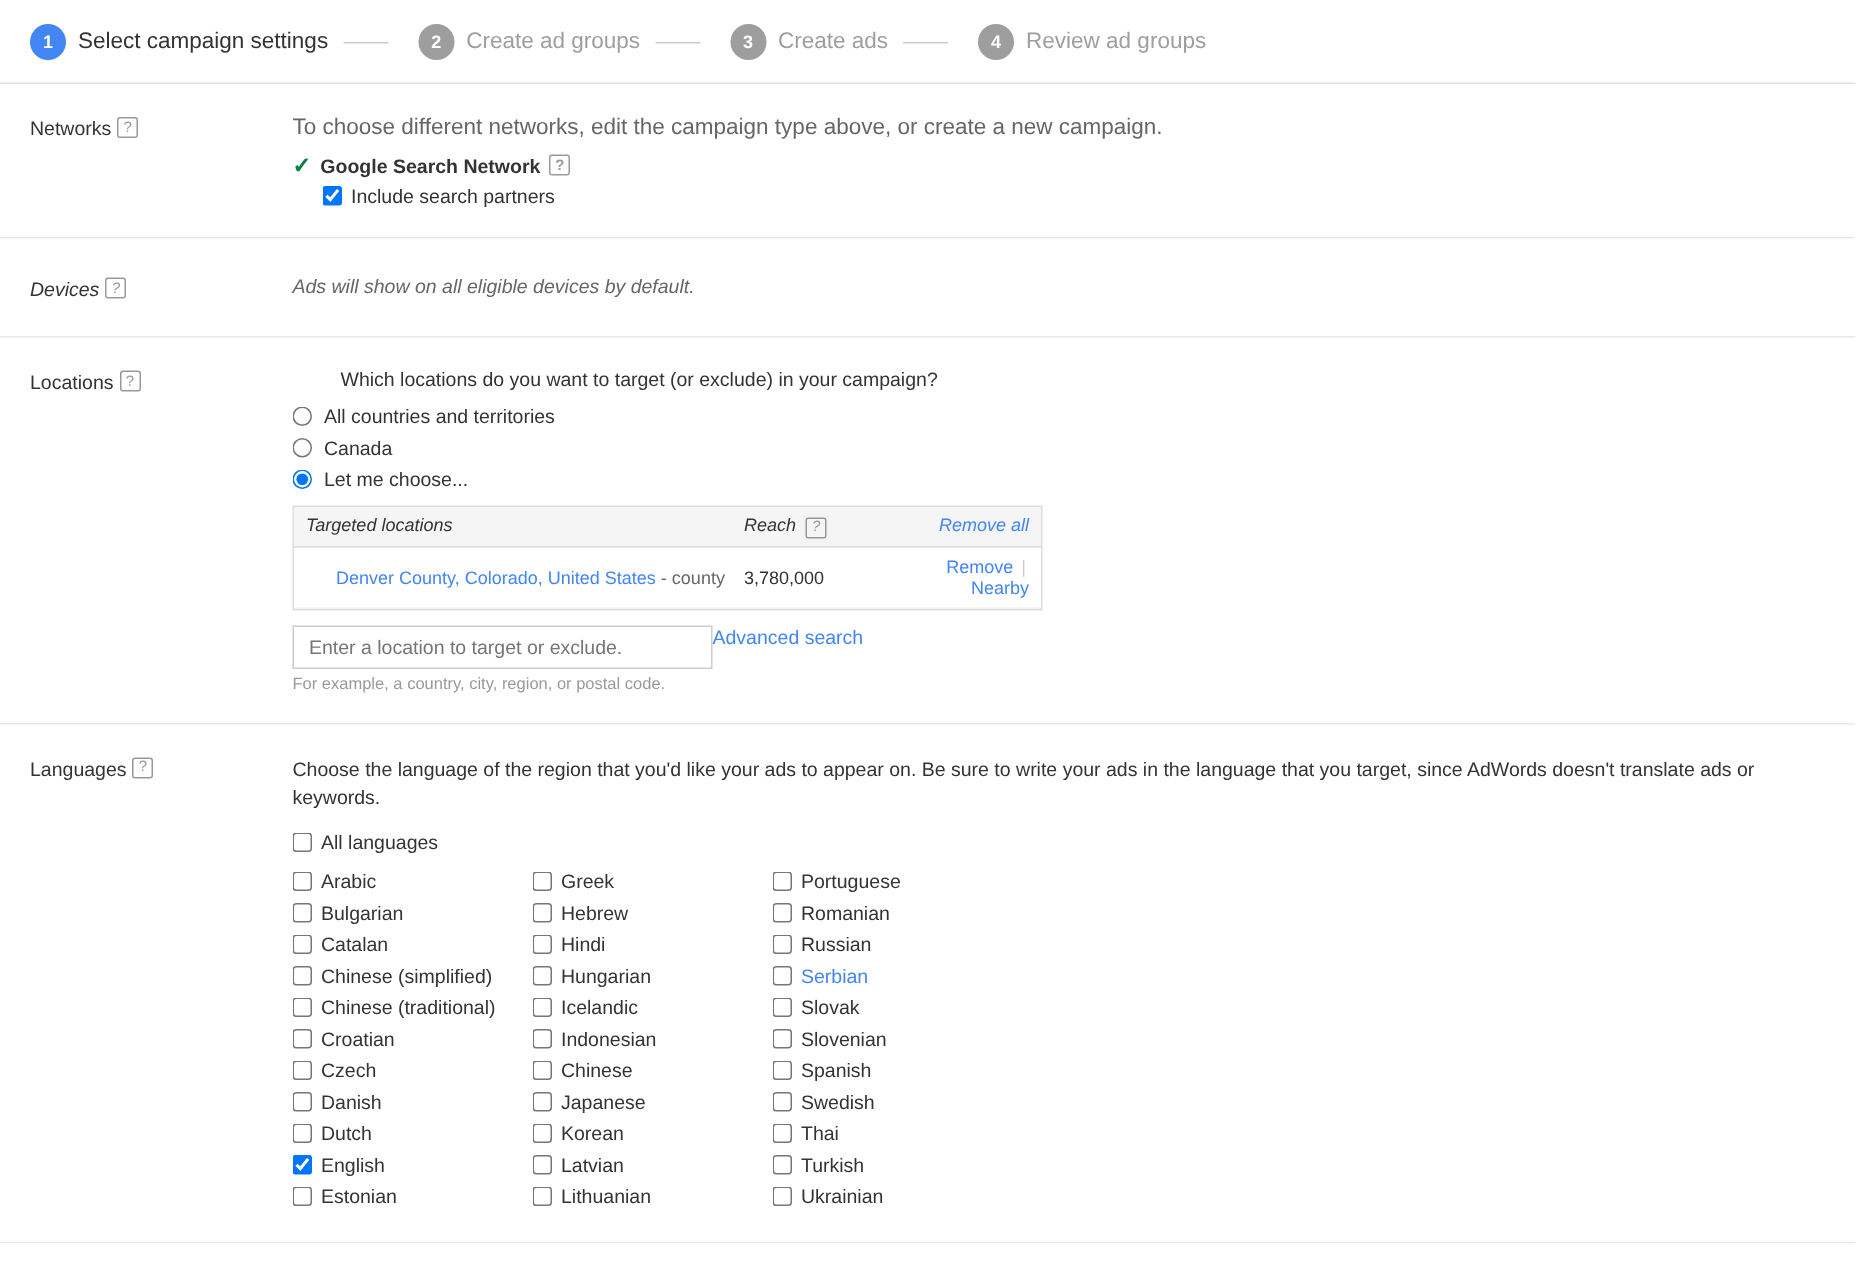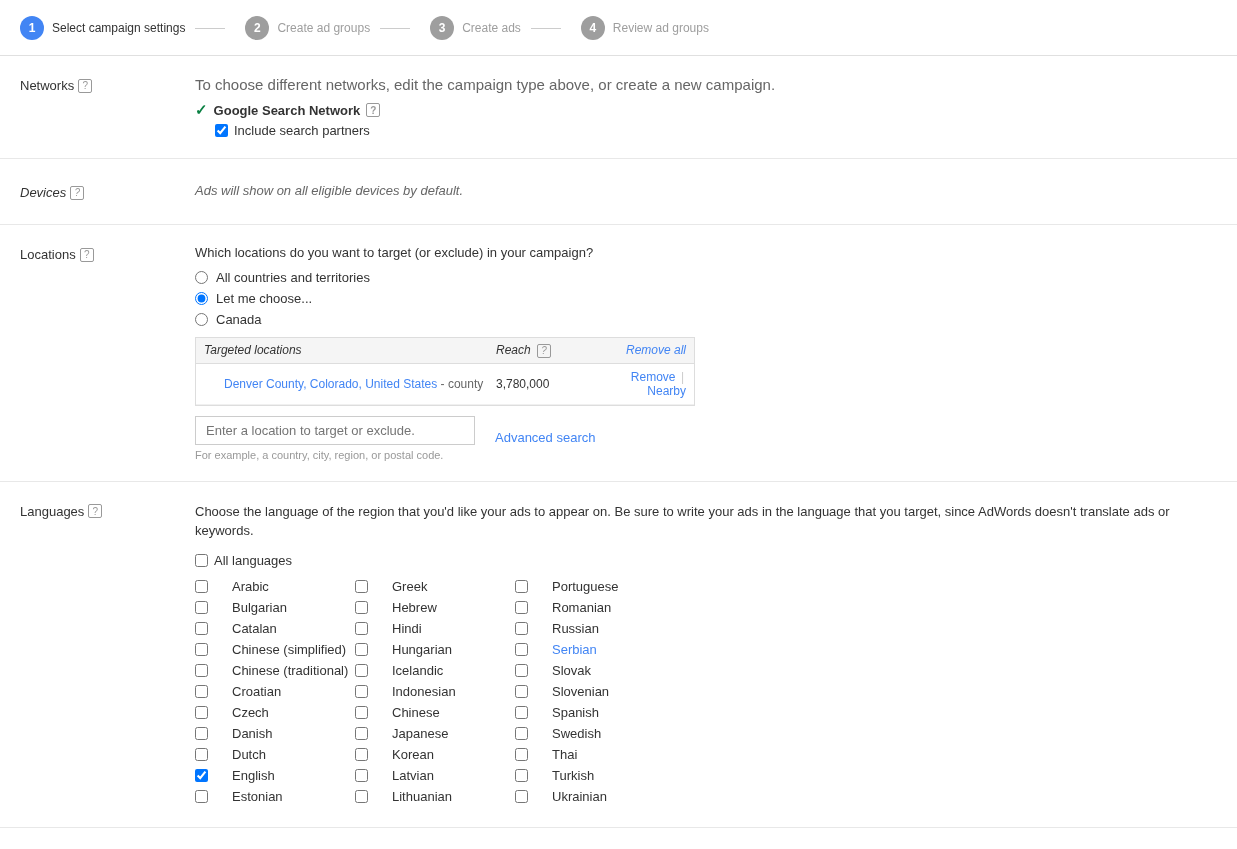--- a/index.html
+++ b/index.html
@@ -37,21 +37,21 @@
       display: flex;
       align-items: center;
       justify-content: center;
       font-size: 12px;
       font-weight: bold;
       margin-right: 8px;
       flex-shrink: 0;
     }
     .step-circle.active { background: #4285f4; color: #fff; }
     .step-circle.inactive { background: #9e9e9e; color: #fff; }
-    .step-label { font-size: 12px; color: #333; }
+    .step-label { font-size: 15px; color: #333; }
     .step-label.active { color: #333; font-weight: normal; }
     .step-label.inactive { color: #9e9e9e; }
 
     
     .main-content { padding: 0; }
 
     
     .section {
       padding: 20px 0;
       border-bottom: 1px solid #e8e8e8;
@@ -61,21 +61,20 @@
     .section-label-col {
       width: 175px;
       flex-shrink: 0;
       padding-top: 2px;
     }
     .section-label {
       font-size: 13px;
       color: #333;
       font-weight: normal;
       display: flex;
-      align-items: center;
       gap: 4px;
     }
     .help-icon {
       display: inline-flex;
       align-items: center;
       justify-content: center;
       width: 14px;
       height: 14px;
       border: 1px solid #999;
       border-radius: 2px;
@@ -107,21 +106,21 @@
       gap: 6px;
       margin-left: 20px;
       font-size: 13px;
       color: #333;
     }
 
     
     .devices-info { color: #666; font-size: 13px; }
 
     
-    .locations-question { font-size: 13px; color: #333; margin-bottom: 10px; }
+    .locations-question { font-size: 13px; color: #333; margin-bottom: 10px; margin-left: 32px; }
     .radio-option {
       display: flex;
       align-items: center;
       gap: 8px;
       margin-bottom: 6px;
       font-size: 13px;
     }
     input[type="radio"] { margin: 0; }
     input[type="checkbox"] { margin: 0; }
 
@@ -153,22 +152,22 @@
     .targeted-table-row .col-reach { width: 100px; color: #333; }
     .targeted-table-row .col-actions { width: 90px; text-align: right; }
     .loc-link { color: #4285f4; text-decoration: none; cursor: pointer; }
     .loc-county { color: #666; }
     .action-link { color: #4285f4; text-decoration: none; cursor: pointer; }
     .action-sep { color: #ccc; margin: 0 2px; }
 
     
     .location-search-row {
       display: flex;
-      align-items: flex-end;
-      gap: 20px;
+      align-items: flex-start;
+      gap: 0;
       margin-top: 10px;
     }
     .location-input {
       border: 1px solid #ccc;
       padding: 6px 10px;
       font-size: 13px;
       width: 280px;
       color: #999;
       outline: none;
     }
@@ -179,21 +178,21 @@
     .languages-desc { font-size: 13px; color: #333; margin-bottom: 12px; line-height: 1.5; }
     .all-languages-row { margin-bottom: 8px; display: flex; align-items: center; gap: 6px; }
     .lang-columns {
       display: grid;
       grid-template-columns: 160px 160px 160px;
       gap: 0;
     }
     .lang-item {
       display: flex;
       align-items: center;
-      gap: 24px;
+      gap: 6px;
       padding: 3px 0;
       font-size: 13px;
     }
 
     .reach-help { display: inline-flex; align-items: center; justify-content: center;
       width: 14px; height: 14px; border: 1px solid #999; border-radius: 2px;
       font-size: 10px; color: #999; cursor: pointer; margin-left: 3px; }
     .section-devices { padding-top: 24px; padding-bottom: 24px; font-style: italic; }
     .section-locations { padding-top: 20px; padding-bottom: 20px; }
     .section-languages { padding-top: 20px; padding-bottom: 20px; }
@@ -263,26 +262,26 @@
         <span class="help-icon">?</span>
       </div>
     </div>
     <div class="section-content">
       <div class="locations-question">Which locations do you want to target (or exclude) in your campaign?</div>
       <div class="radio-option">
         <input type="radio" name="loc" id="loc-all" style="">
         <label for="loc-all">All countries and territories</label>
       </div>
       <div class="radio-option">
+        <input type="radio" name="loc" id="loc-canada" style="">
+        <label for="loc-canada">Canada</label>
+      </div>
+      <div class="radio-option">
         <input type="radio" name="loc" id="loc-choose" checked="" style="">
         <label for="loc-choose">Let me choose...</label>
-      </div>
-      <div class="radio-option">
-        <input type="radio" name="loc" id="loc-canada" style="">
-        <label for="loc-canada">Canada</label>
       </div>
 
       <div class="targeted-table">
         <div class="targeted-table-header">
           <div class="col-loc">Targeted locations</div>
           <div class="col-reach">
             <span>Reach</span>
             <span class="reach-help">?</span>
           </div>
           <div class="col-actions">Remove all</div>

